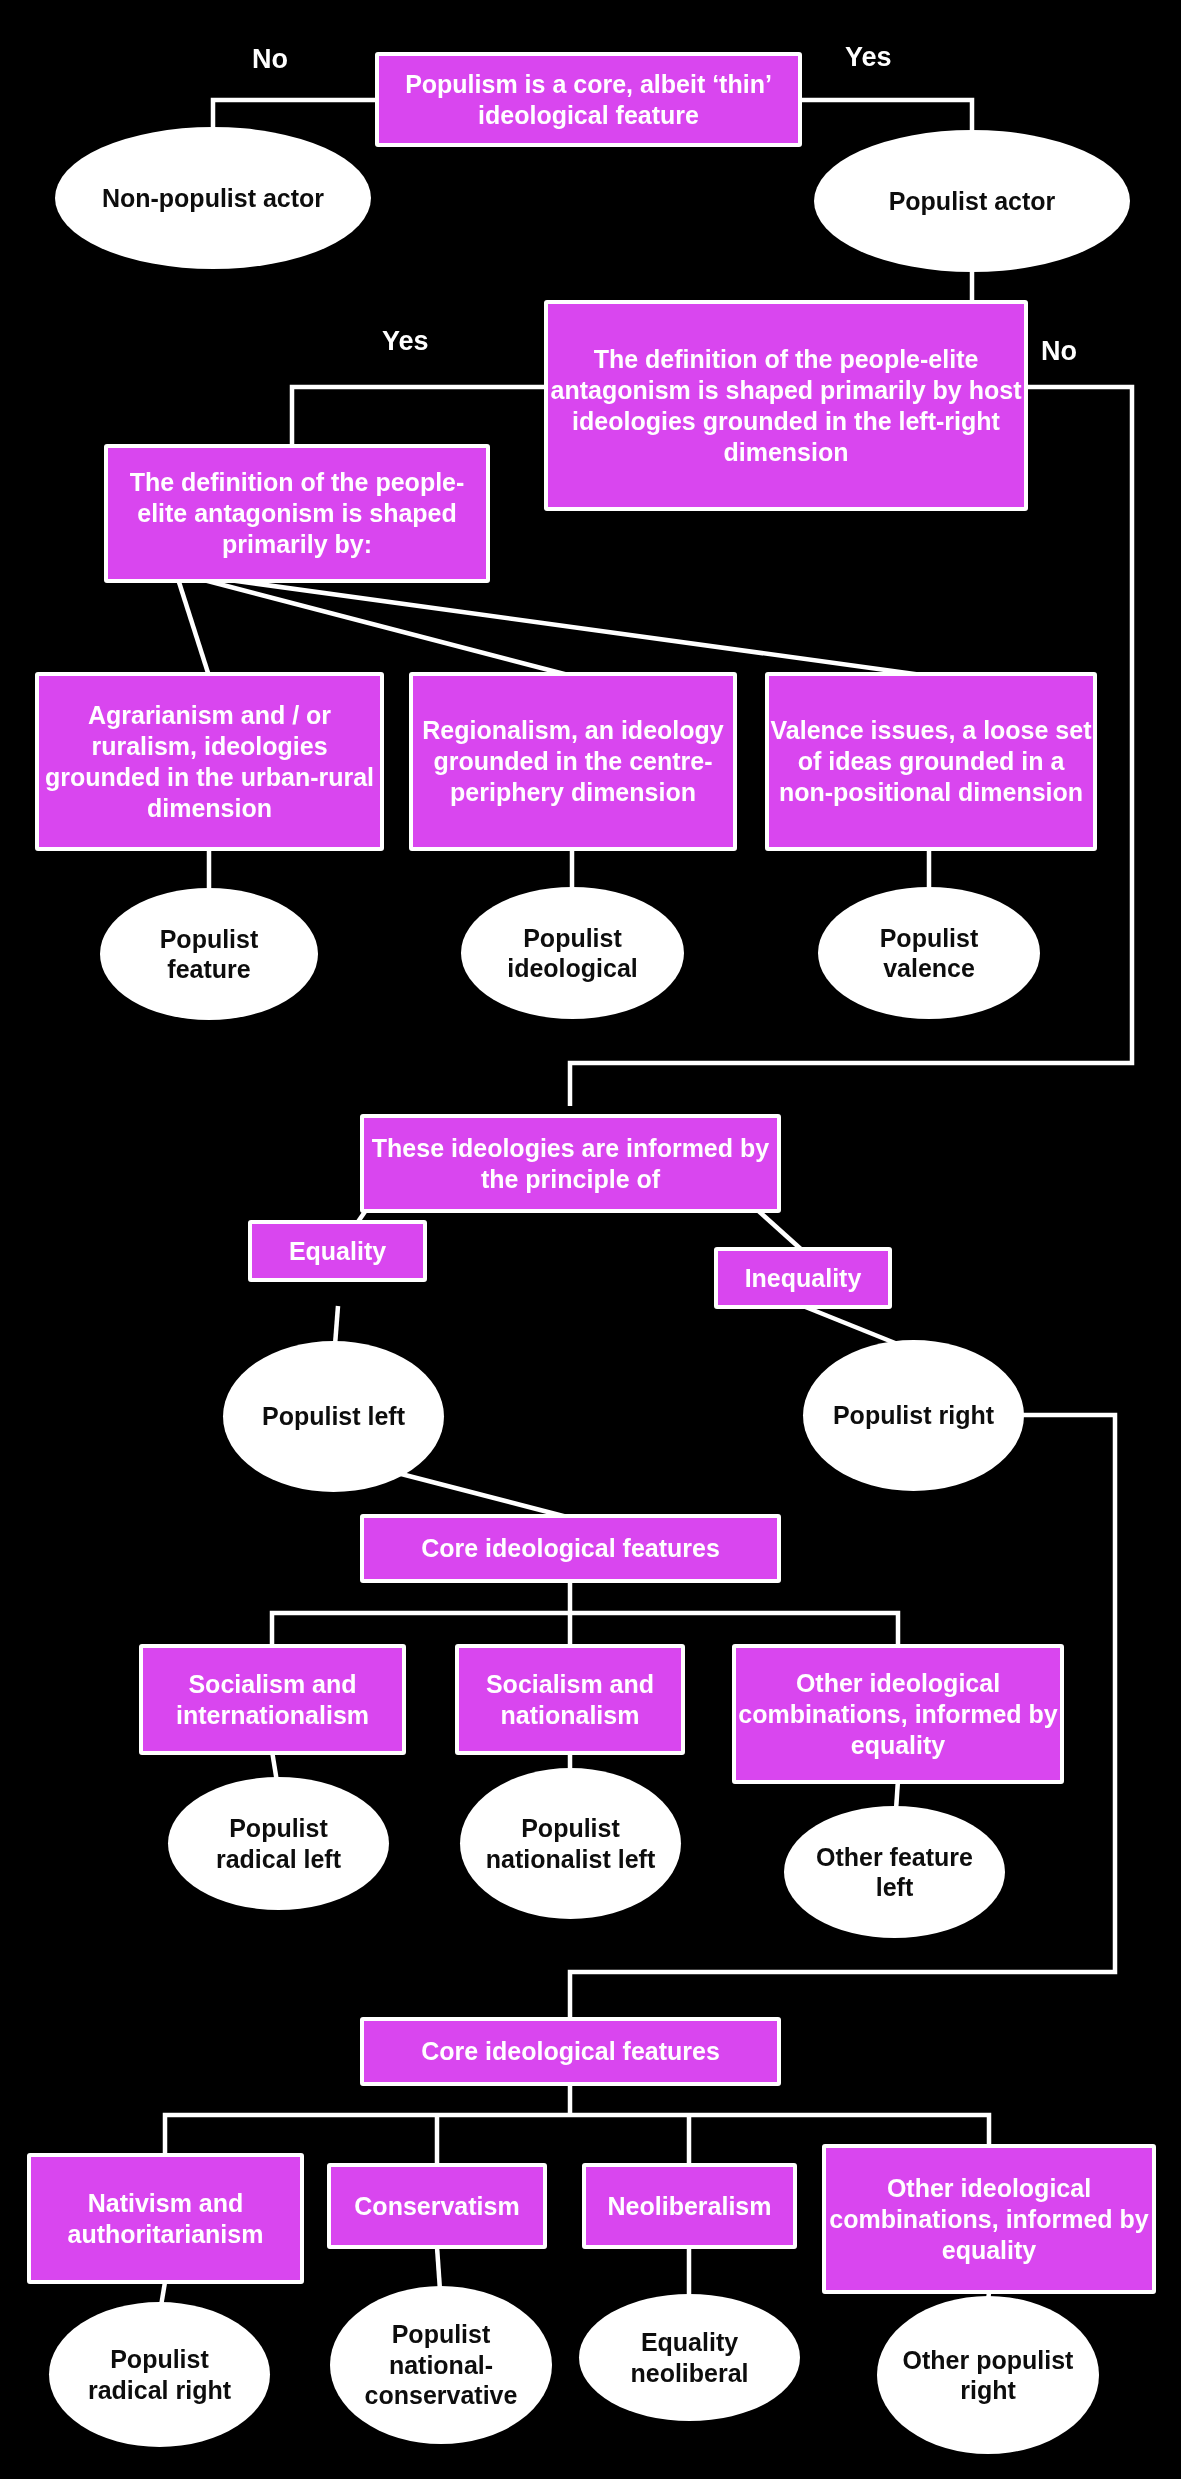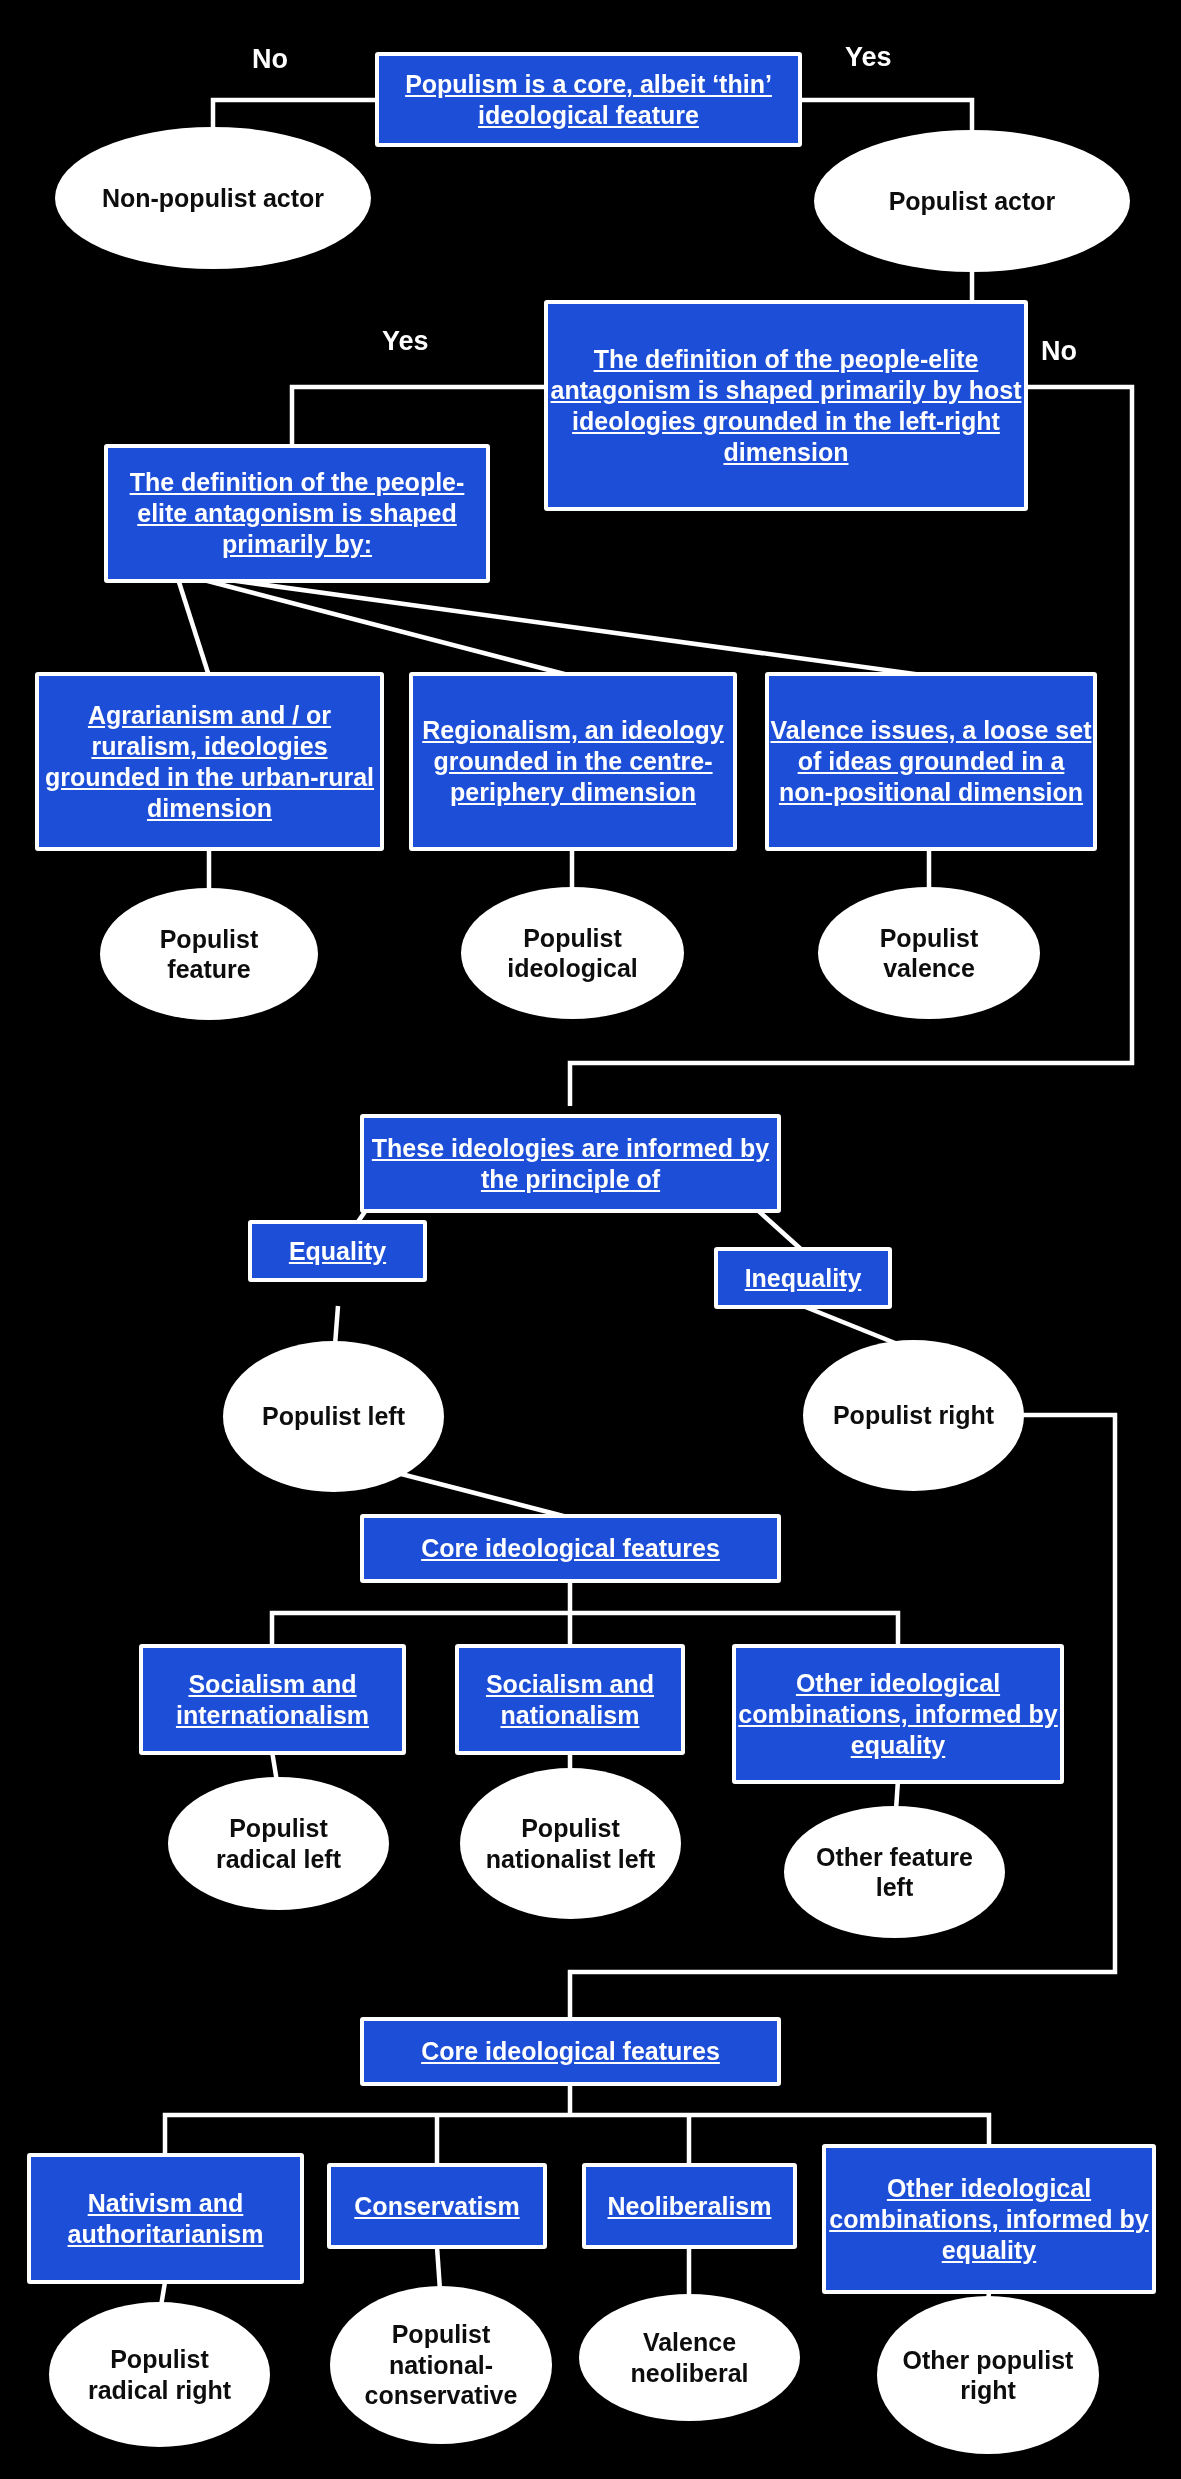--- a/index.html
+++ b/index.html
@@ -21,29 +21,28 @@
     fill: none;
     stroke: #ffffff;
     stroke-width: 4.5;
   }
   .rect-node {
     position: absolute;
     display: flex;
     align-items: center;
     justify-content: center;
     text-align: center;
-    background: #1d4ed8;
+    background: #d946ef;
     border: 4px solid #fff;
     border-radius: 3px;
     color: #fff;
     font-weight: bold;
     font-size: 25px;
     line-height: 1.24;
     padding: 6px 0;
-    text-decoration: underline;
   }
   .ellipse-node {
     position: absolute;
     display: flex;
     align-items: center;
     justify-content: center;
     text-align: center;
     background: #fff;
     color: #0d0d0d;
     font-weight: bold;
@@ -138,16 +137,16 @@
 
   <div class="rect-node" style="left:360px; top:2017px; width:421px; height:69px;">Core ideological features</div>
 
   <div class="rect-node" style="left:27px; top:2153px; width:277px; height:131px;">Nativism and authoritarianism</div>
   <div class="rect-node" style="left:327px; top:2163px; width:220px; height:86px;">Conservatism</div>
   <div class="rect-node" style="left:582px; top:2163px; width:215px; height:86px;">Neoliberalism</div>
   <div class="rect-node" style="left:822px; top:2144px; width:334px; height:150px;">Other ideological combinations, informed by equality</div>
 
   <div class="ellipse-node" style="left:49px; top:2302px; width:221px; height:145px;">Populist radical right</div>
   <div class="ellipse-node" style="left:330px; top:2286px; width:222px; height:158px;">Populist national-conservative</div>
-  <div class="ellipse-node" style="left:579px; top:2294px; width:221px; height:127px;">Valence neoliberal</div>
+  <div class="ellipse-node" style="left:579px; top:2294px; width:221px; height:127px;">Equality neoliberal</div>
   <div class="ellipse-node" style="left:877px; top:2296px; width:222px; height:158px;">Other populist right</div>
 
 </div>
 
 </body></html>

